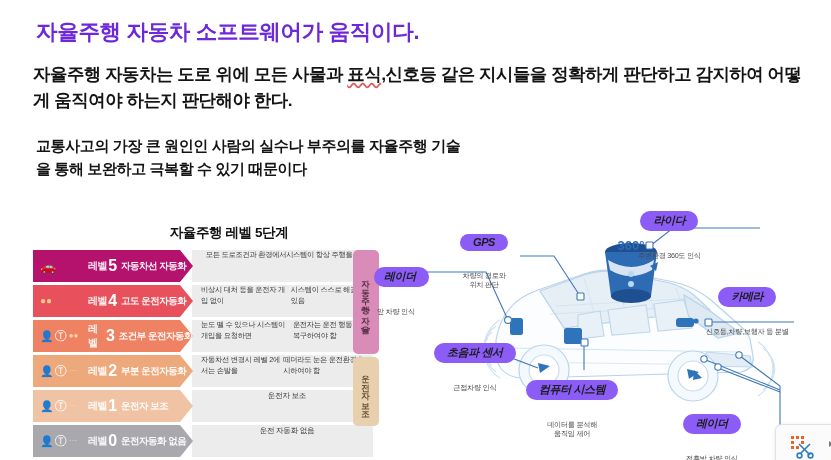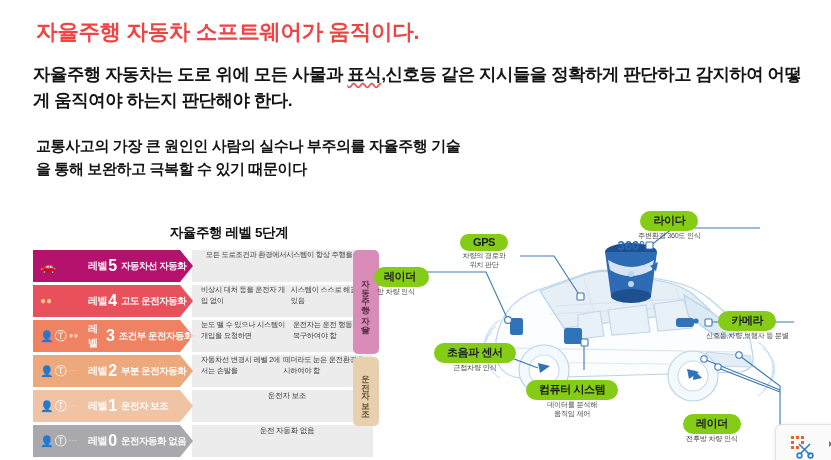--- a/index.html
+++ b/index.html
@@ -22,21 +22,21 @@
     left: 0; top: 0;
     width: 831px;
   }
   #heading {
     position: absolute;
     left: 36px;
     top: 17px;
     font-size: 21.5px;
     font-weight: 700;
     letter-spacing: -0.3px;
-    color: #ef4444;
+    color: #6d28d9;
     white-space: nowrap;
   }
   #para-main {
     position: absolute;
     left: 33px;
     top: 62px;
     width: 785px;
     font-size: 17.4px;
     font-weight: 700;
     line-height: 1.48;
@@ -189,43 +189,44 @@
     width: 443px;
     height: 260px;
   }
   #car-svg { position: absolute; left: 0; top: 0; }
   .dlabel {
     position: absolute;
     text-align: center;
   }
   .dlabel .pill {
     display: inline-block;
-    background: #84cc16;
+    background: #8b5cf6;
     border-radius: 11px;
     padding: 2.5px 13px;
     font-size: 11px;
     font-weight: 700;
     letter-spacing: -0.4px;
     color: #1c1c1c;
     white-space: nowrap;
+    font-style: italic;
   }
   .dlabel .sub {
-    margin-top: 0;
+    margin-top: 20px;
     font-size: 7.2px;
     letter-spacing: -0.3px;
     line-height: 1.35;
     color: #4b4b4b;
     white-space: nowrap;
   }
   #lab-lidar { left: 250px; top: 10px; }
   #lab-gps { left: 72px; top: 32px; }
   #lab-radar-front { left: -14px; top: 66px; text-align: left; }
   #lab-radar-front .pill { padding: 2.5px 13px 2.5px 10px; }
   #lab-radar-front .sub { text-align: left; padding-left: 3px; }
-  #lab-camera { left: 318px; top: 110px; }
+  #lab-camera { left: 318px; top: 86px; }
   #lab-ultra { left: 46px; top: 142px; }
   #lab-computer { left: 138px; top: 179px; }
   #lab-radar-rear { left: 295px; top: 213px; }
 
   
   #snip-widget {
     position: absolute;
     left: 387px;
     top: 224px;
     width: 62px;

